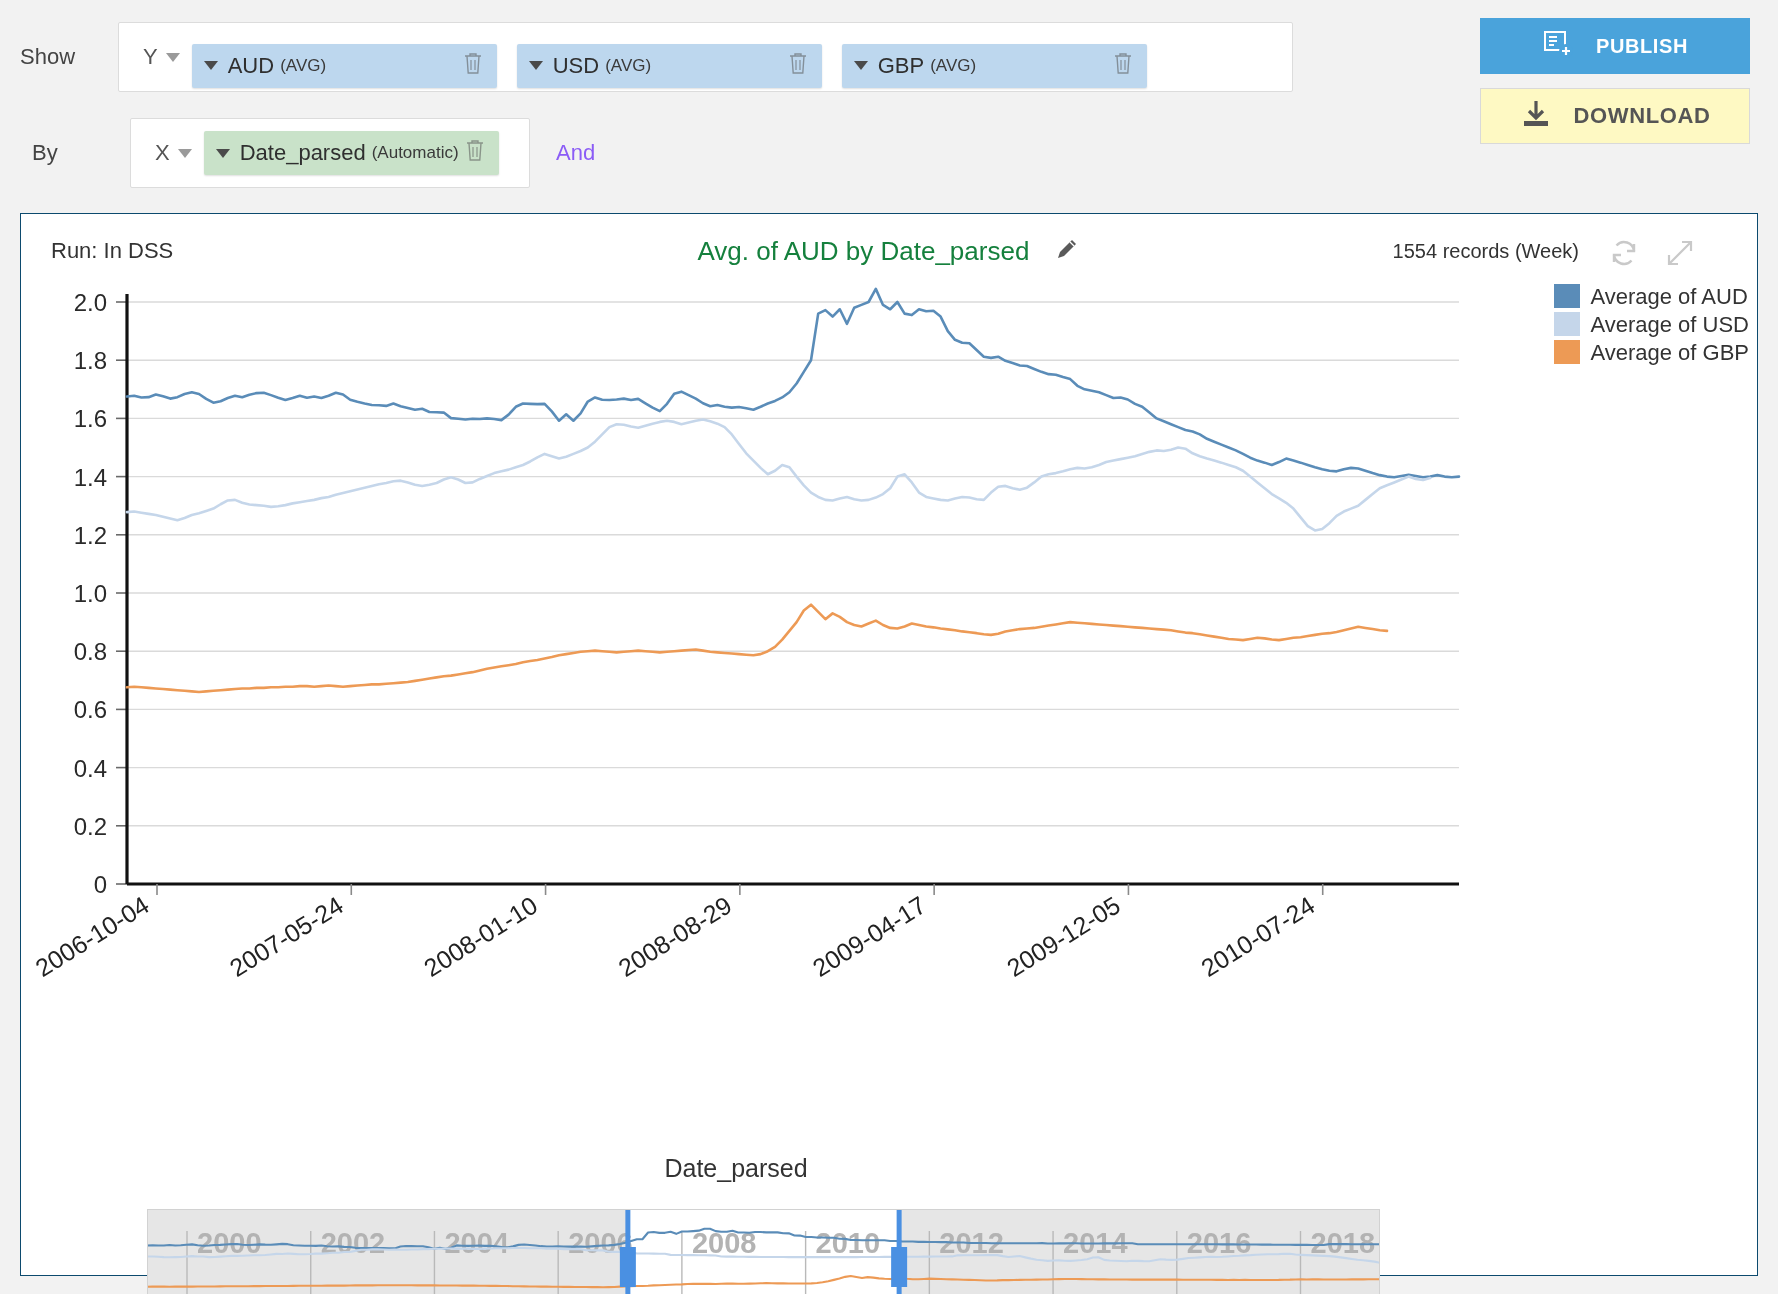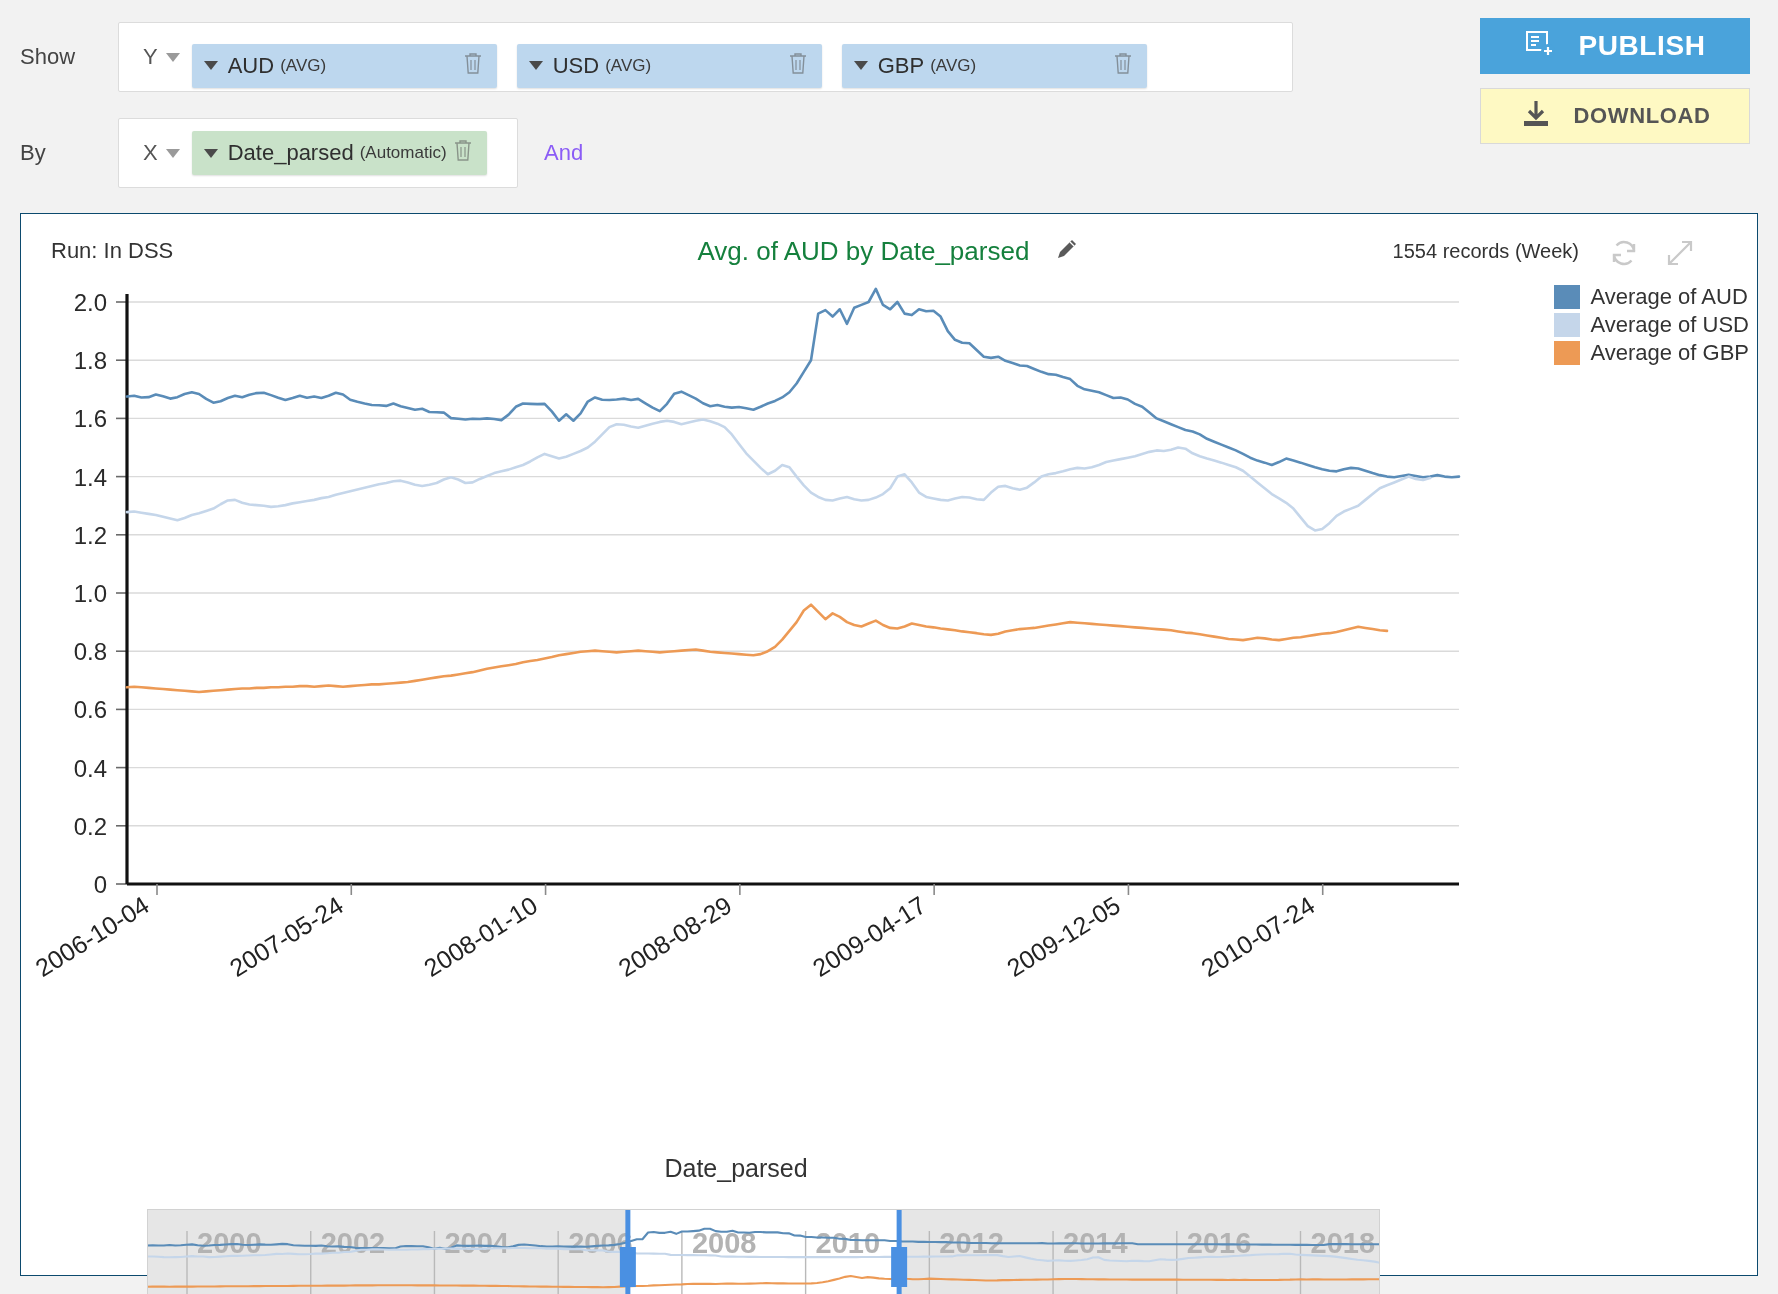--- a/index.html
+++ b/index.html
@@ -9,21 +9,21 @@
     font-family:"Liberation Sans", sans-serif;
     color:#333;
     overflow:hidden;
   }
   .app{position:relative;width:1768px;height:1294px;}
 
   
   .controls{position:absolute;left:0;top:0;width:1778px;height:215px;background:#f2f2f2;}
   .row{position:absolute;display:flex;align-items:center;}
   .row-show{left:0;top:22px;}
-  .row-by{left:0;top:118px;}
+  .row-by{left:12px;top:118px;}
   .row-label{width:118px;padding-left:20px;box-sizing:border-box;font-size:22px;color:#444;}
   .dropwell{
     background:#ffffff;border:1px solid #dcdcdc;border-radius:2px;
     display:flex;align-items:center;padding:0 10px;box-sizing:border-box;
   }
   .dropwell-y{width:1175px;height:70px;}
   .dropwell-x{width:400px;height:70px;}
   .axis-tag{display:flex;align-items:center;font-size:22px;color:#555;padding:0 12px 0 14px;}
   .axis-tag .caret{margin-left:8px;}
   .caret{
@@ -49,21 +49,21 @@
   }
   .drop-icon{display:flex;align-items:center;}
   .drop-caret{margin-left:12px;}
   .dz-text{font-size:21px;color:#b0b0b0;margin-left:26px;}
 
   
   .btn-publish{
     position:absolute;right:18px;top:18px;width:270px;height:56px;background:#4aa3db;
     display:flex;align-items:center;justify-content:center;gap:22px;cursor:pointer;
   }
-  .btn-publish .lbl{color:#fff;font-size:28px;font-weight:bold;letter-spacing:.6px;}
+  .btn-publish .lbl{color:#fff;font-size:20px;font-weight:bold;letter-spacing:.6px;}
   .btn-download{
     position:absolute;right:18px;top:88px;width:270px;height:56px;background:#fef9c3;
     border:1px solid #d9d9d9;box-sizing:border-box;
     display:flex;align-items:center;justify-content:center;gap:22px;cursor:pointer;
   }
   .btn-download .lbl{color:#555;font-size:22px;font-weight:bold;letter-spacing:.6px;}
 
   
   .card{
     position:absolute;left:20px;top:213px;width:1738px;height:1063px;
@@ -71,21 +71,21 @@
   }
   .card-head{position:relative;height:72px;}
   .run-label{position:absolute;left:30px;top:24px;font-size:22px;color:#333;}
   .chart-title{position:absolute;left:0;right:0;top:22px;text-align:center;font-size:26px;color:#15803d;}
   .chart-title .pencil{margin-left:16px;vertical-align:-4px;}
   .rec-count{position:absolute;right:178px;top:26px;font-size:20px;color:#333;white-space:nowrap;}
   .head-icons{position:absolute;right:62px;top:24px;display:flex;gap:26px;align-items:center;}
 
   
   .legend{position:absolute;right:8px;top:70px;}
-  .legend-row{display:flex;align-items:center;margin-bottom:2px;}
+  .legend-row{display:flex;margin-bottom:2px;}
   .swatch{width:26px;height:24px;margin-right:10px;}
   .legend-txt{font-size:22px;color:#333;white-space:nowrap;}
 
   
   .plot{position:absolute;left:0;top:60px;width:1520px;height:800px;}
   .xlabel{position:absolute;left:0;width:1430px;top:940px;text-align:center;font-size:25px;color:#333;}
 
   
   .nav{position:absolute;left:126px;top:995px;width:1233px;height:106px;}
 </style>

